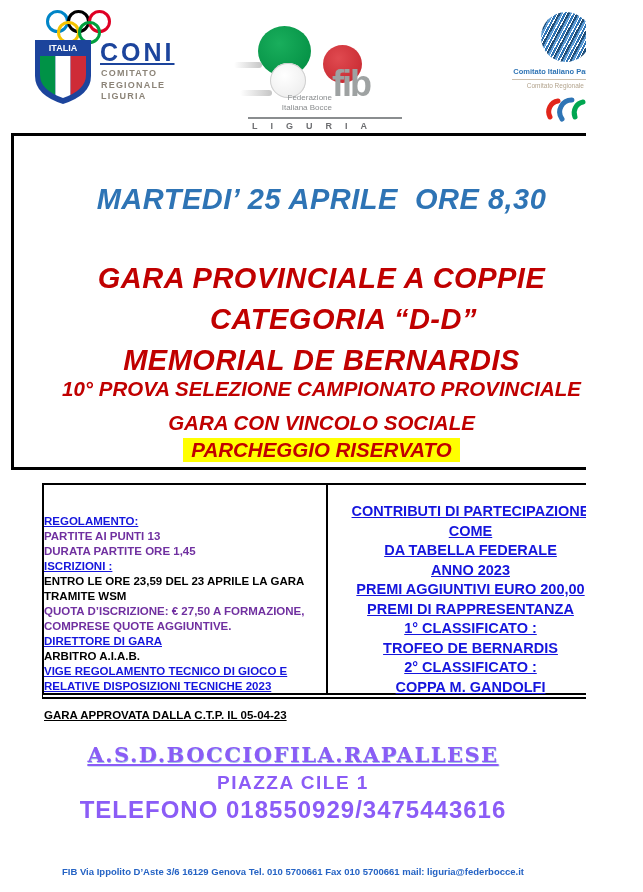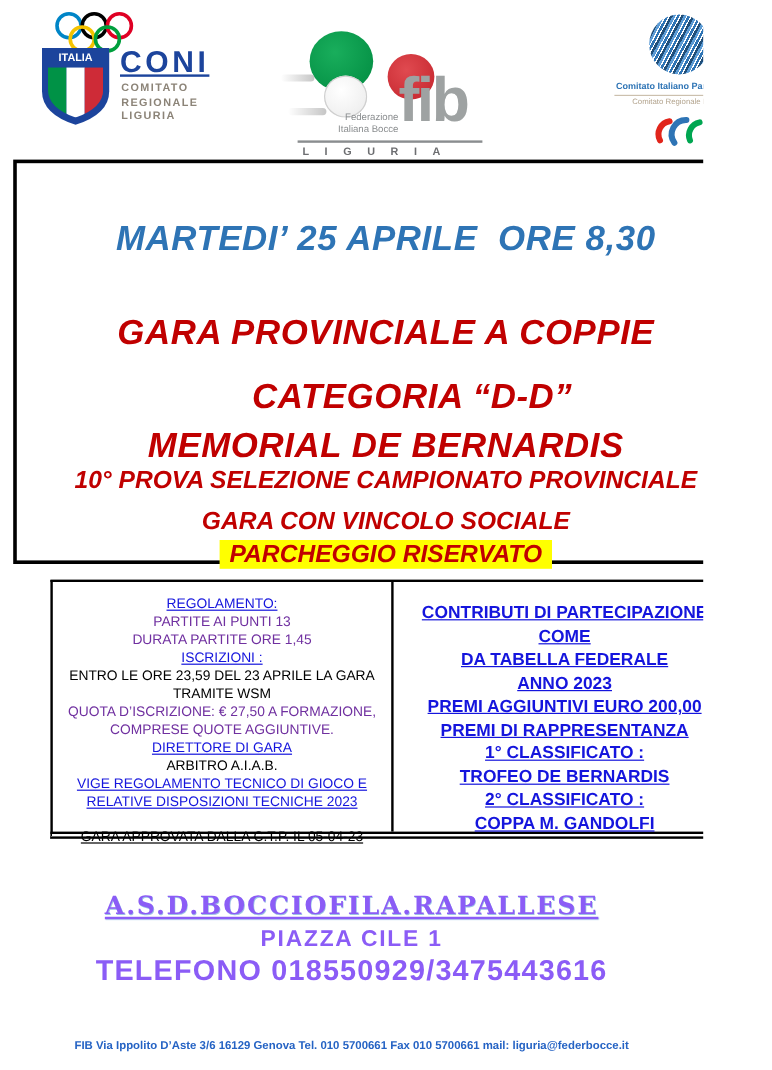--- a/index.html
+++ b/index.html
@@ -19,48 +19,48 @@
 
   .logo-fib{position:absolute;left:246px;top:24px;width:158px;height:102px;}
   .ball{position:absolute;border-radius:50%;}
   .ball-green{left:12px;top:2px;width:53px;height:50px;background:radial-gradient(circle at 40% 35%,#19AE5C,#008A40);}
   .ball-red{left:77px;top:21px;width:39px;height:38px;background:radial-gradient(circle at 40% 35%,#E04A50,#C3232B);}
   .ball-white{left:24px;top:39px;width:36px;height:35px;background:radial-gradient(circle at 40% 35%,#fff,#E9E9E9);box-shadow:0 0 0 1px #CFCFCF inset;}
   .ball-streak{position:absolute;height:6px;border-radius:3px;background:linear-gradient(to right,rgba(150,150,150,0),rgba(150,150,150,.55));}
   .streak1{left:-12px;top:38px;width:28px;}
   .streak2{left:-6px;top:66px;width:32px;}
   .fib-federation{position:absolute;left:0;top:69px;width:86px;text-align:right;font-size:8px;color:#8A8D8F;line-height:9.5px;}
-  .fib-acronym{position:absolute;left:86px;top:36px;font-size:52px;line-height:48px;font-weight:bold;color:#9EA2A2;letter-spacing:-2px;}
+  .fib-acronym{position:absolute;left:86px;top:36px;font-size:36px;line-height:48px;font-weight:bold;color:#9EA2A2;letter-spacing:-2px;}
   .fib-rule{position:absolute;left:2px;top:93px;width:154px;border-top:2px solid #8A8D8F;}
   .fib-region{position:absolute;left:6px;top:97px;width:154px;font-size:9px;font-weight:bold;color:#6D6E71;letter-spacing:13px;}
 
   .logo-cip{position:absolute;left:503px;top:12px;width:126px;height:108px;text-align:center;}
   .cip-globe{width:50px;height:50px;border-radius:50%;margin:0 auto;
      background:repeating-linear-gradient(118deg,#1F4E79 0 2px,#5B9BD5 2px 4px,#fff 4px 5px,#2E74B5 5px 7px,#fff 7px 8px);}
   .cip-title{margin-top:5px;font-size:7.5px;font-weight:bold;color:#2E74B5;}
   .cip-rule{width:108px;margin:3px auto 2px;border-top:1px solid #CCC0AE;}
   .cip-subtitle{font-size:6.5px;color:#B3A48E;}
   .cip-agitos{margin-top:7px;}
 
   
   .main-box{position:absolute;left:11px;top:133px;width:615px;height:331px;border:3px solid #000;
             text-align:center;font-style:italic;font-weight:bold;}
   .date-line{margin-top:47px;font-size:29px;color:#2E74B5;white-space:pre;letter-spacing:.5px;}
   .title-line{font-size:29px;color:#C00000;letter-spacing:.5px;}
-  .t1{margin-top:46px;} .t2{margin-top:20px;padding-left:44px;} .t3{margin-top:8px;}
+  .t1{margin-top:46px;} .t2{margin-top:8px;padding-left:44px;} .t3{margin-top:8px;}
   .sub-line{font-size:20.5px;color:#C00000;}
   .s1{margin-top:0;} .s2{margin-top:10px;}
   .highlight-wrap{margin-top:3px;}
   .highlight-line{display:inline-block;background:#FFFF00;font-size:20.5px;color:#C00000;padding:0 8px;}
 
   
   .info-table{position:absolute;left:42px;top:483px;width:573px;height:216px;
               border:2px solid #000;border-bottom:6px double #000;display:flex;box-sizing:border-box;}
-  .cell-left{width:284px;box-sizing:border-box;border-right:2px solid #000;padding-top:12px;
-             text-align:center;font-weight:normal;font-size:11.5px;line-height:15px;}
+  .cell-left{width:284px;box-sizing:border-box;border-right:2px solid #000;padding-top:29px;
+             text-align:left;font-weight:bold;font-size:11.5px;line-height:15px;}
   .cell-right{flex:1;padding-top:17px;text-align:center;font-weight:bold;font-size:14.5px;line-height:19.5px;}
   .t-blue{color:#1515DD;text-decoration:underline;}
   .t-purple{color:#7030A0;}
   .t-black{color:#000;}
   .t-black-u{color:#000;text-decoration:underline;}
   .gap-top{margin-top:14px;}
 
   
   .contact{position:absolute;left:0;top:742px;width:100%;text-align:center;color:#8b5cf6;}
   .contact-org{font-family:"DejaVu Serif",serif;font-size:21px;line-height:26px;font-weight:bold;

